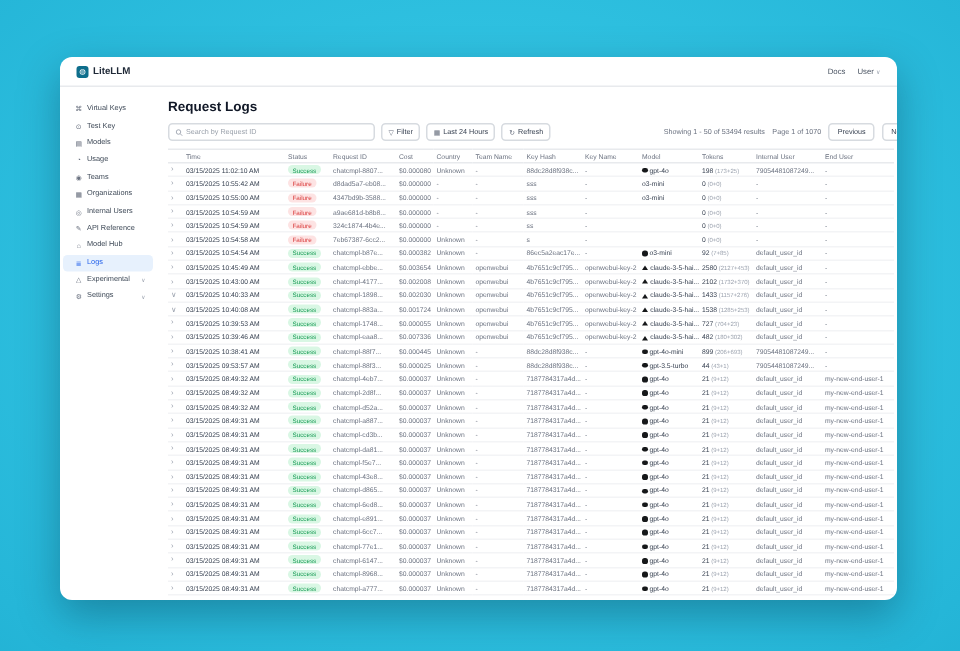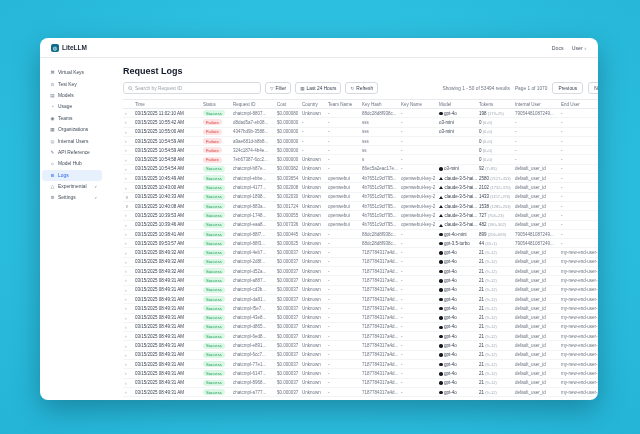--- a/index.html
+++ b/index.html
@@ -28,21 +28,21 @@
   .sidebar { width:64px; flex:0 0 64px; padding-top:9px; overflow:hidden; }
   .side-item { display:flex; align-items:center; gap:3px; height:11.4px;
     padding:0 5px 0 8px; font-size:4.9px; color:#3f4a58; cursor:pointer;
     margin:0 2px; border-radius:3px; white-space:nowrap; }
   .side-item .s-icon { font-size:4.6px; color:#6b7280; width:5px; text-align:center; }
   .side-item.active { background:#e7f1fd; color:#2563eb; }
   .side-item.active .s-icon { color:#2563eb; }
   .side-item .s-chev { margin-left:auto; font-size:3.8px; color:#9ca3af; }
 
   
-  .main { flex:1; padding:8px 0 0 8px; overflow:hidden;margin-left:11px; }
+  .main { flex:1; padding:8px 0 0 8px; overflow:hidden; }
   .page-title { font-size:9px; font-weight:bold; color:#111827; margin-bottom:6px; }
 
   .toolbar { display:flex; align-items:center; gap:4px; margin-bottom:5px; margin-right:-12px; }
   .search-box { width:138px; height:12px; border:1px solid #d7dbe0; border-radius:3px;
     display:flex; align-items:center; gap:2px; padding:0 4px; background:#fff; }
   .search-box input { border:none; outline:none; flex:1; font-size:4.8px; color:#374151;
     font-family:"Liberation Sans", sans-serif; background:transparent; }
   .search-box input::placeholder { color:#9aa1ab; }
   .tb-btn { height:12px; border:1px solid #d7dbe0; border-radius:3px; background:#fff;
     display:flex; align-items:center; gap:2px; padding:0 4px; font-size:4.8px;

